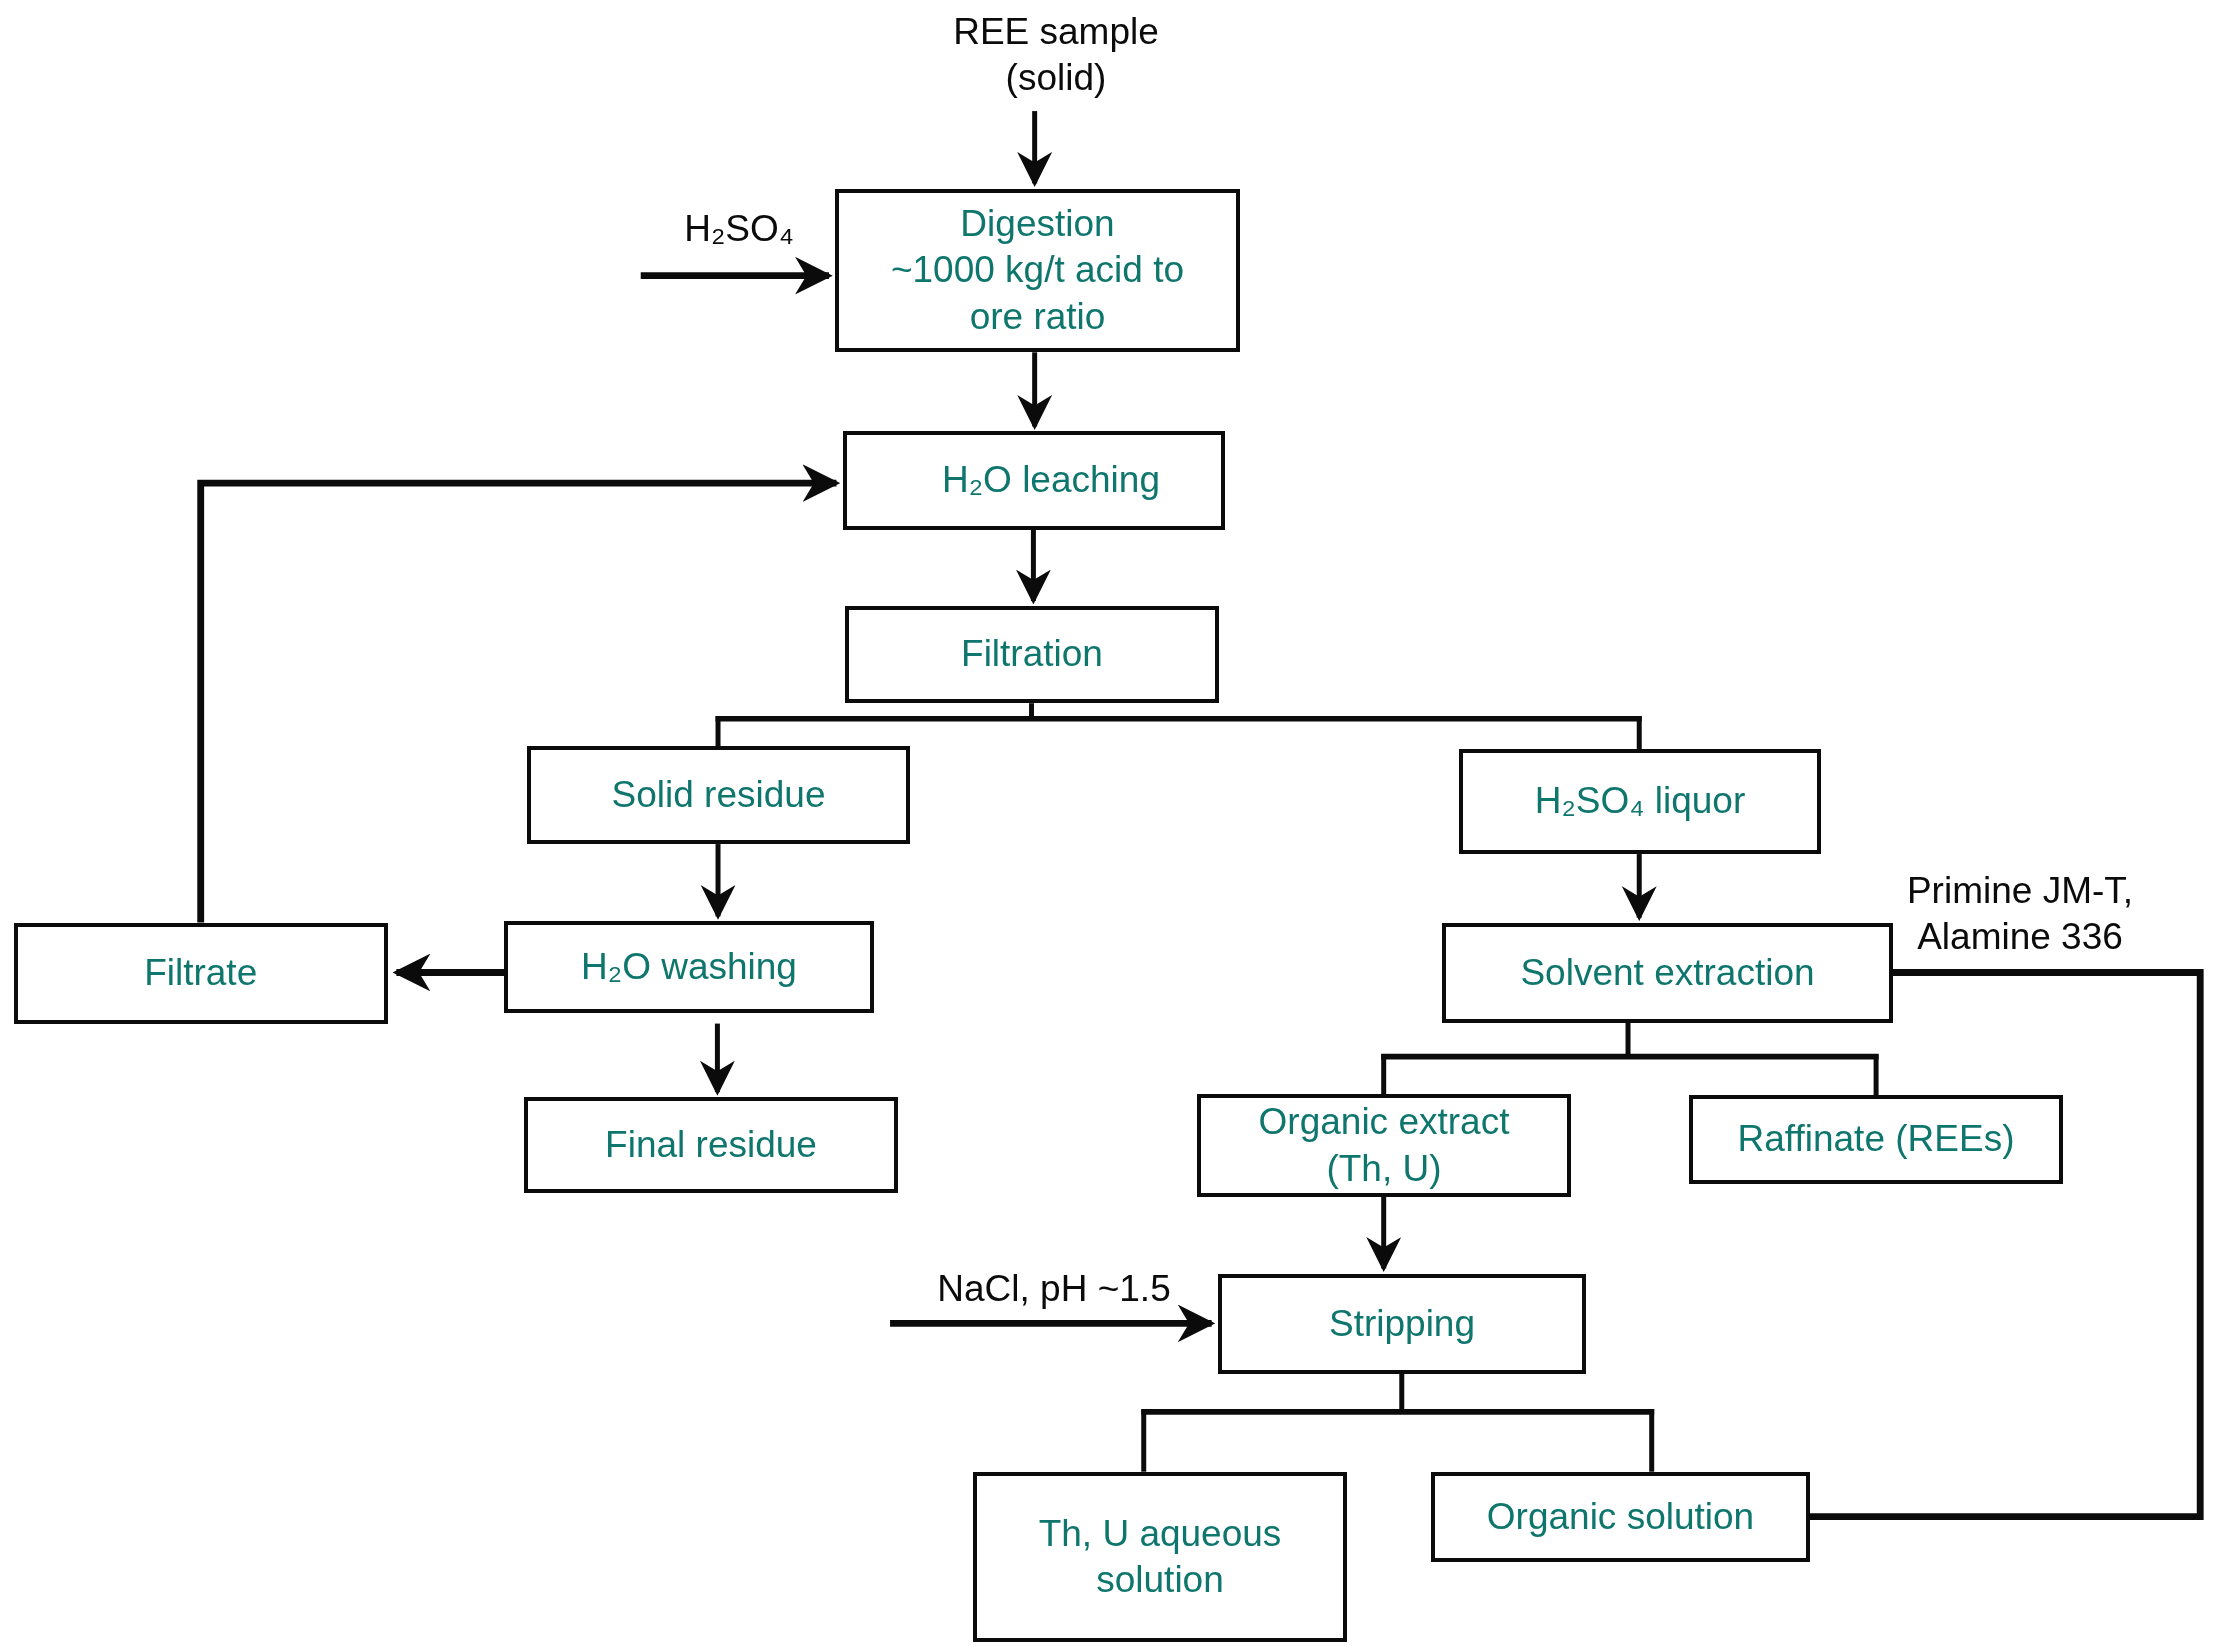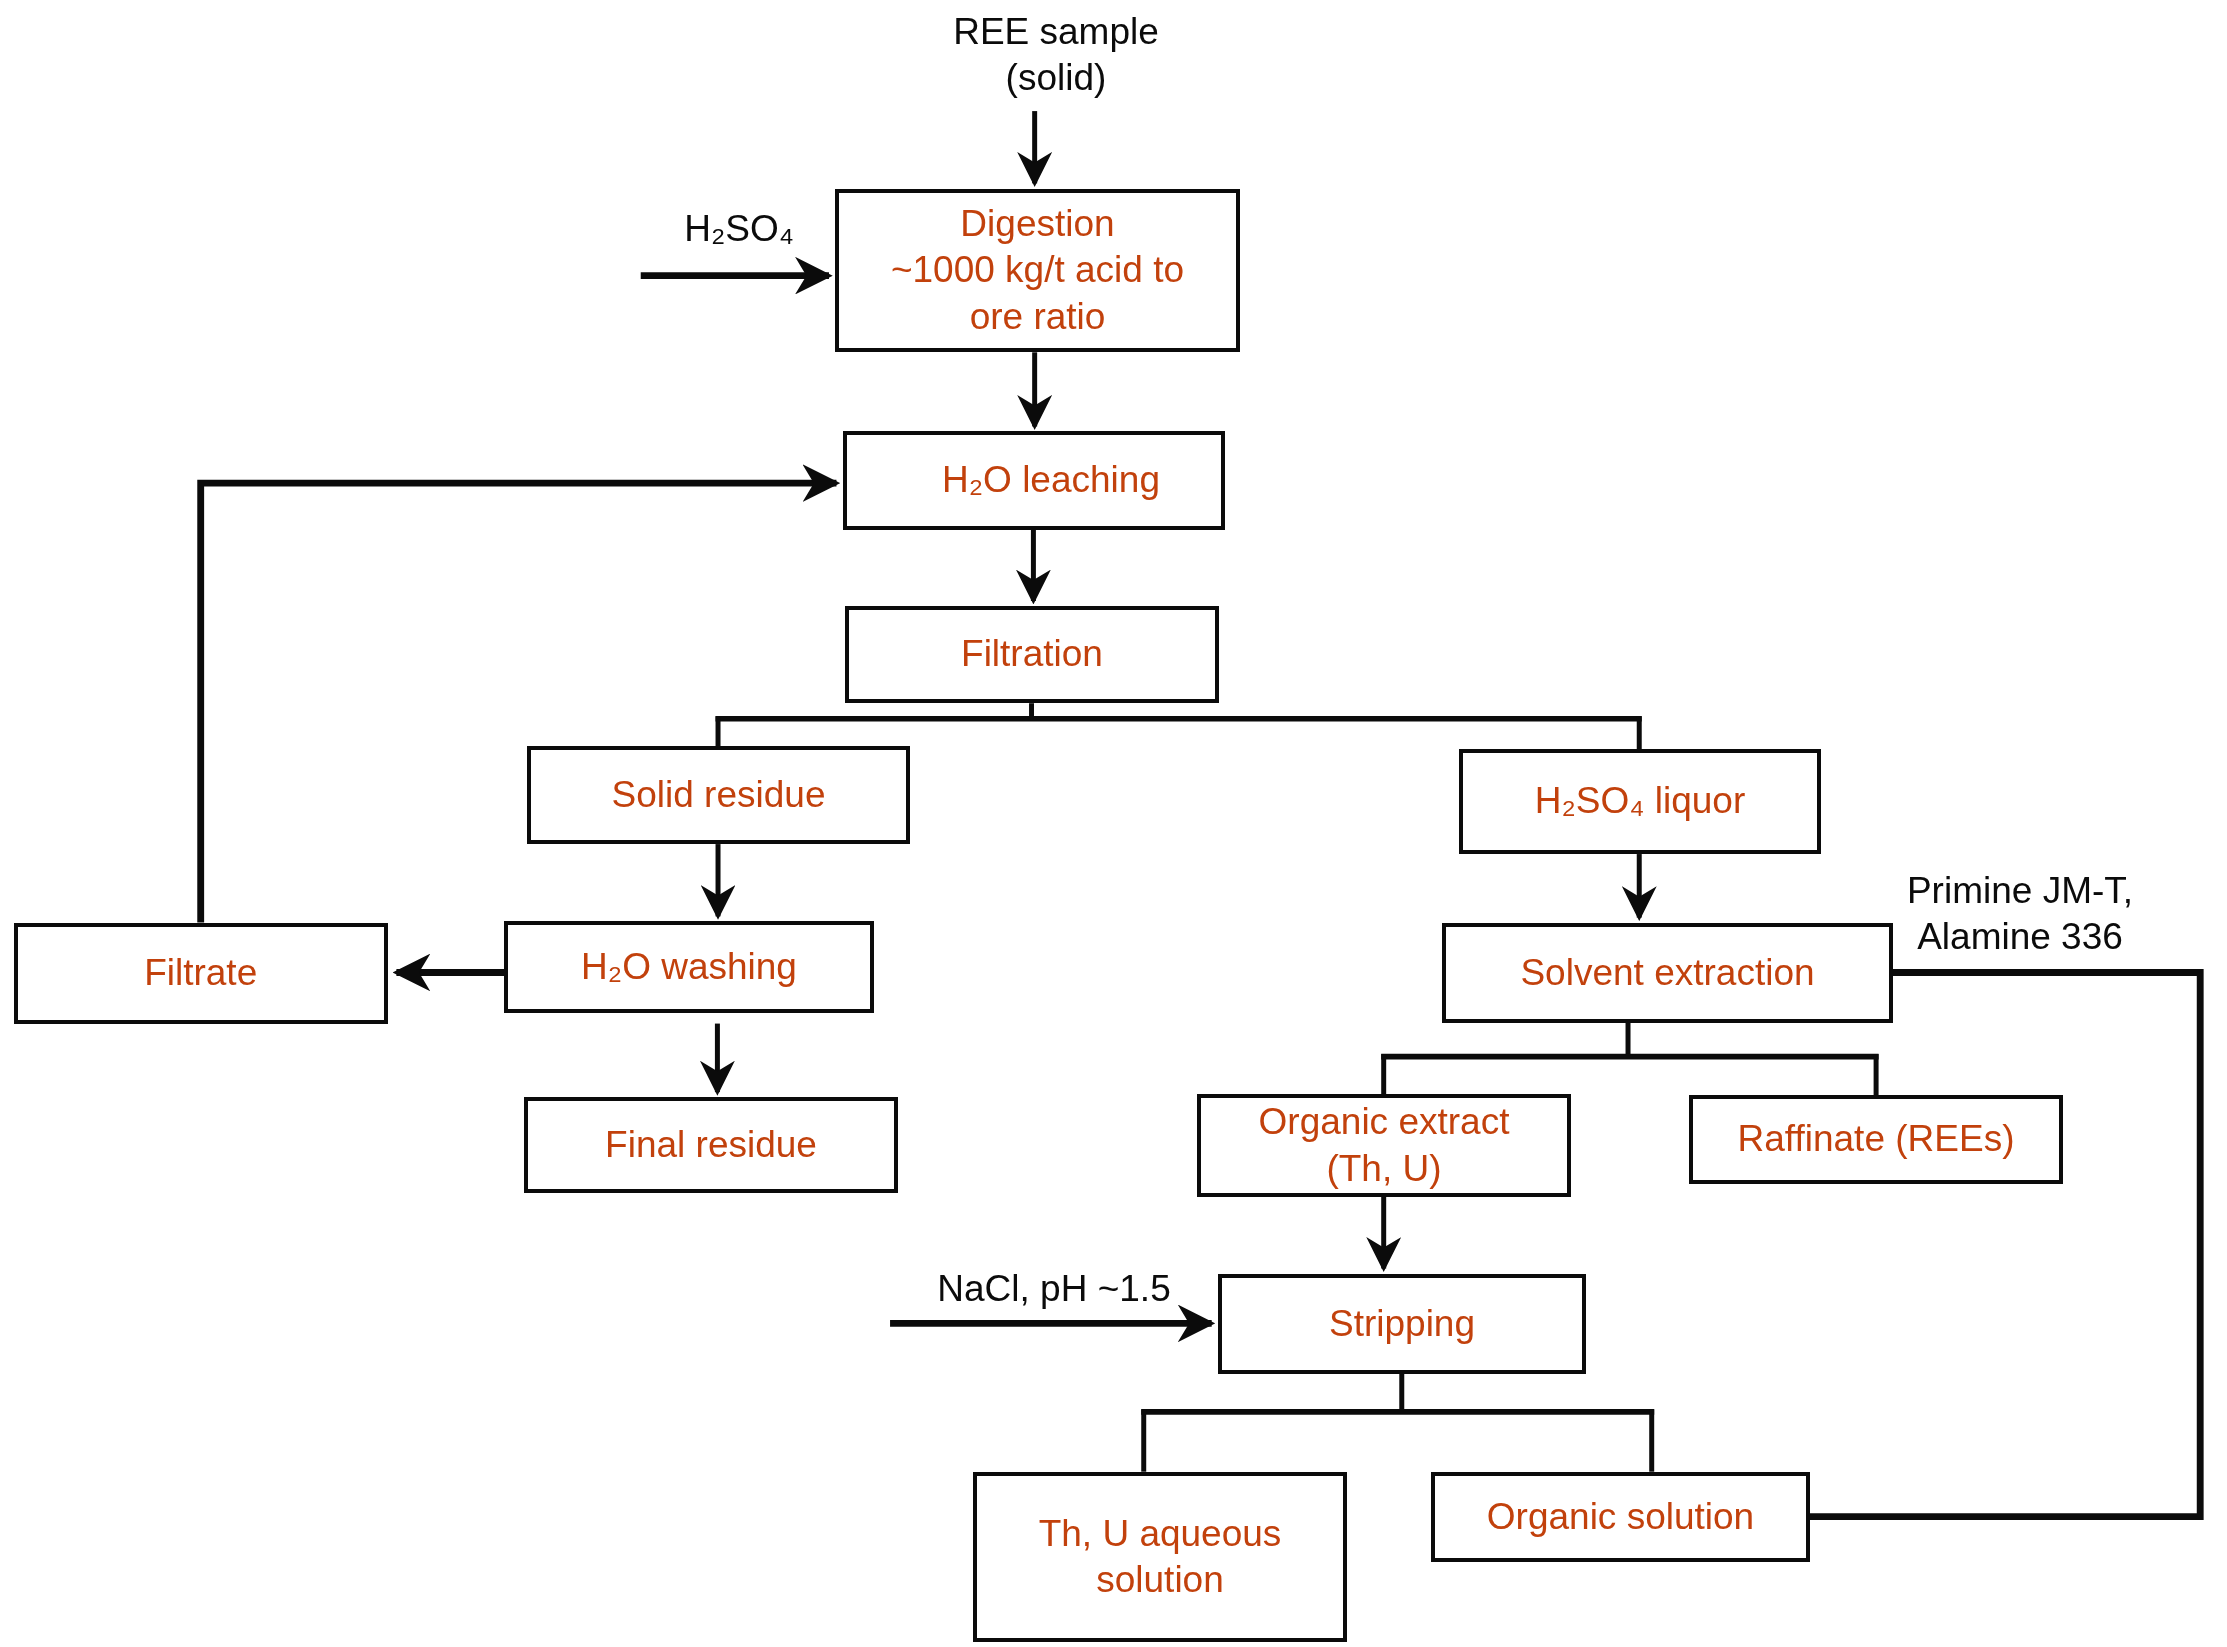--- a/index.html
+++ b/index.html
@@ -23,21 +23,21 @@
     box-sizing: border-box;
     border: 4.4px solid #0b0b0b;
     background: #ffffff;
     display: flex;
     flex-direction: column;
     align-items: center;
     justify-content: center;
     text-align: center;
     font-size: 37px;
     line-height: 1.25;
-    color: #c2410c;
+    color: #0f766e;
   }
   .flabel {
     position: absolute;
     transform: translateX(-50%);
     text-align: center;
     font-size: 37px;
     line-height: 1.25;
     color: #0b0b0b;
   }
   .tline {

